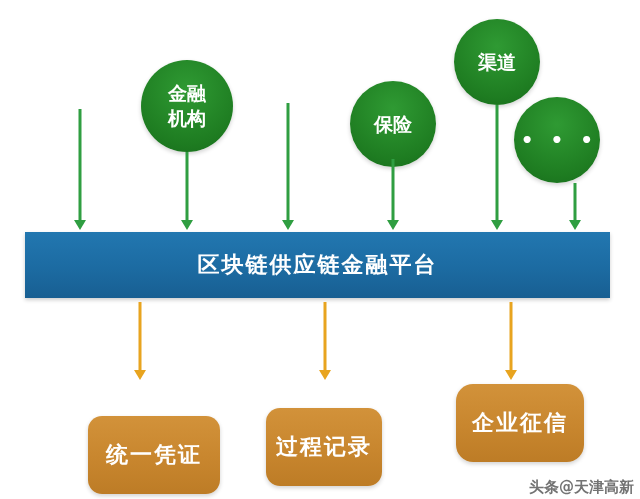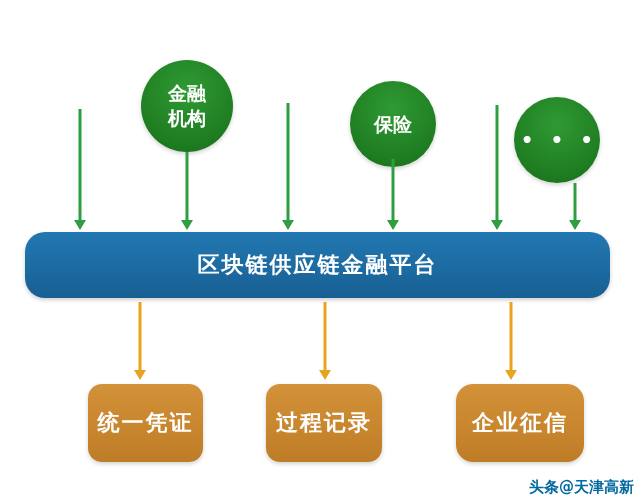--- a/index.html
+++ b/index.html
@@ -60,21 +60,21 @@
   .arrow.orange .shaft { background: #e8a41f; }
   .arrow.orange .head  { border-top-color: #e8a41f; }
 
   
   .platform {
     position: absolute;
     left: 25px;
     top: 232px;
     width: 585px;
     height: 66px;
-    border-radius: 20px;
+    border-radius: 0;
     background: linear-gradient(180deg, #2277b0 0%, #1c6ba2 55%, #185f92 100%);
     display: flex;
     align-items: center;
     justify-content: center;
     color: #ffffff;
     font-weight: bold;
     font-size: 22px;
     letter-spacing: 2px;
     box-shadow: 0 2px 4px rgba(0,0,0,0.2);
   }
@@ -95,35 +95,36 @@
     letter-spacing: 2px;
     box-shadow: 0 2px 4px rgba(0,0,0,0.18);
   }
 
   .watermark {
     position: absolute;
     right: 6px;
     bottom: 2px;
     font-size: 15px;
     font-weight: bold;
-    color: #0369a1;
+    color: #737373;
   }
 </style>
 </head>
 <body>
 
 <div class="stage">
 
 
   <div class="circle" style="left:141px; top:60px; width:92px; height:92px;">金融
 机构</div>
 
 
   <div class="circle" style="left:350px; top:81px; width:86px; height:86px;">保险</div>
 
+  <div class="circle" style="left:454px; top:19px; width:86px; height:86px;">渠道</div>
 
   <div class="circle dots" style="left:514px; top:97px; width:86px; height:86px;">• • •</div>
 
   <div class="arrow green" style="left:74px; top:109px; height:121px;">
     <div class="shaft"></div>
     <div class="head"></div>
   </div>
   <div class="arrow green" style="left:181px; top:152px; height:78px;">
     <div class="shaft"></div>
     <div class="head"></div>
@@ -153,19 +154,19 @@
   </div>
   <div class="arrow orange" style="left:319px; top:302px; height:78px;">
     <div class="shaft"></div>
     <div class="head"></div>
   </div>
   <div class="arrow orange" style="left:505px; top:302px; height:78px;">
     <div class="shaft"></div>
     <div class="head"></div>
   </div>
 
-  <div class="obox" style="left:88px; width:115px;">统一凭证</div>
-  <div class="obox" style="left:266px; width:116px;">过程记录</div>
+  <div class="obox" style="left:88px; width:132px;margin-top:32px;">统一凭证</div>
+  <div class="obox" style="left:266px; width:116px;margin-top:24px;">过程记录</div>
   <div class="obox" style="left:456px; width:128px;border-radius:17px;">企业征信</div>
 
   <div class="watermark">头条@天津高新</div>
 
 </div>
 
 </body></html>

